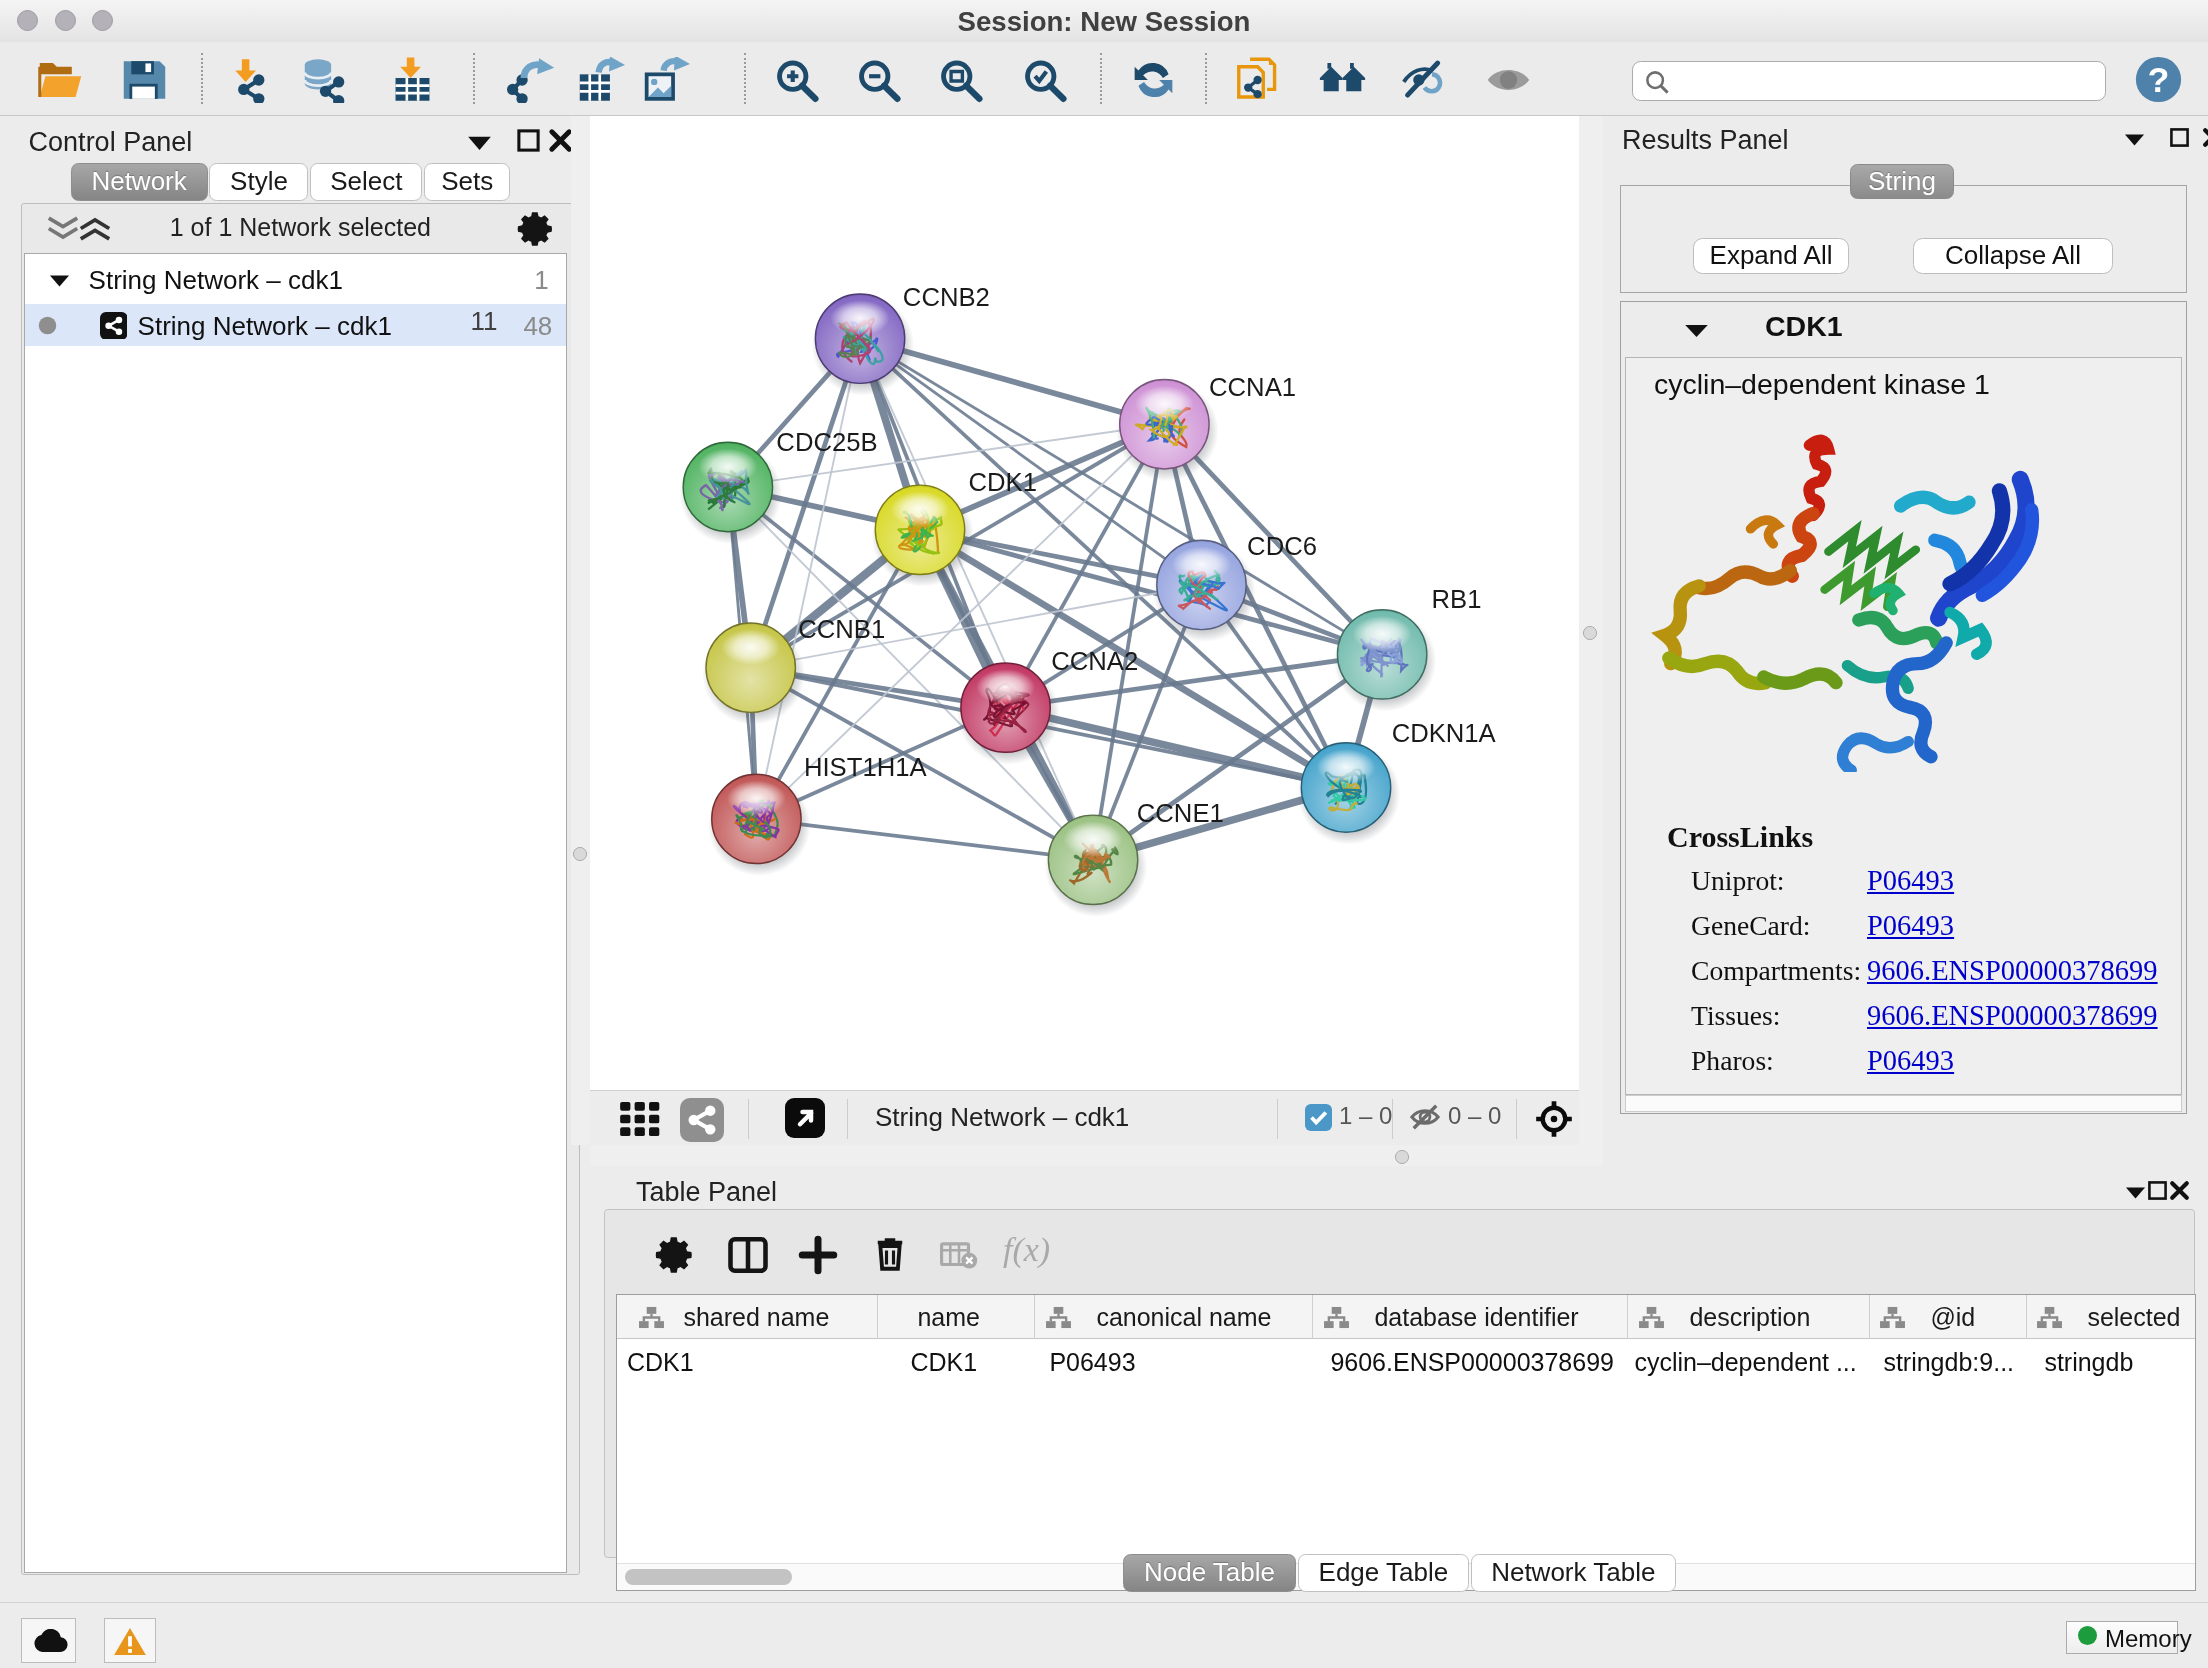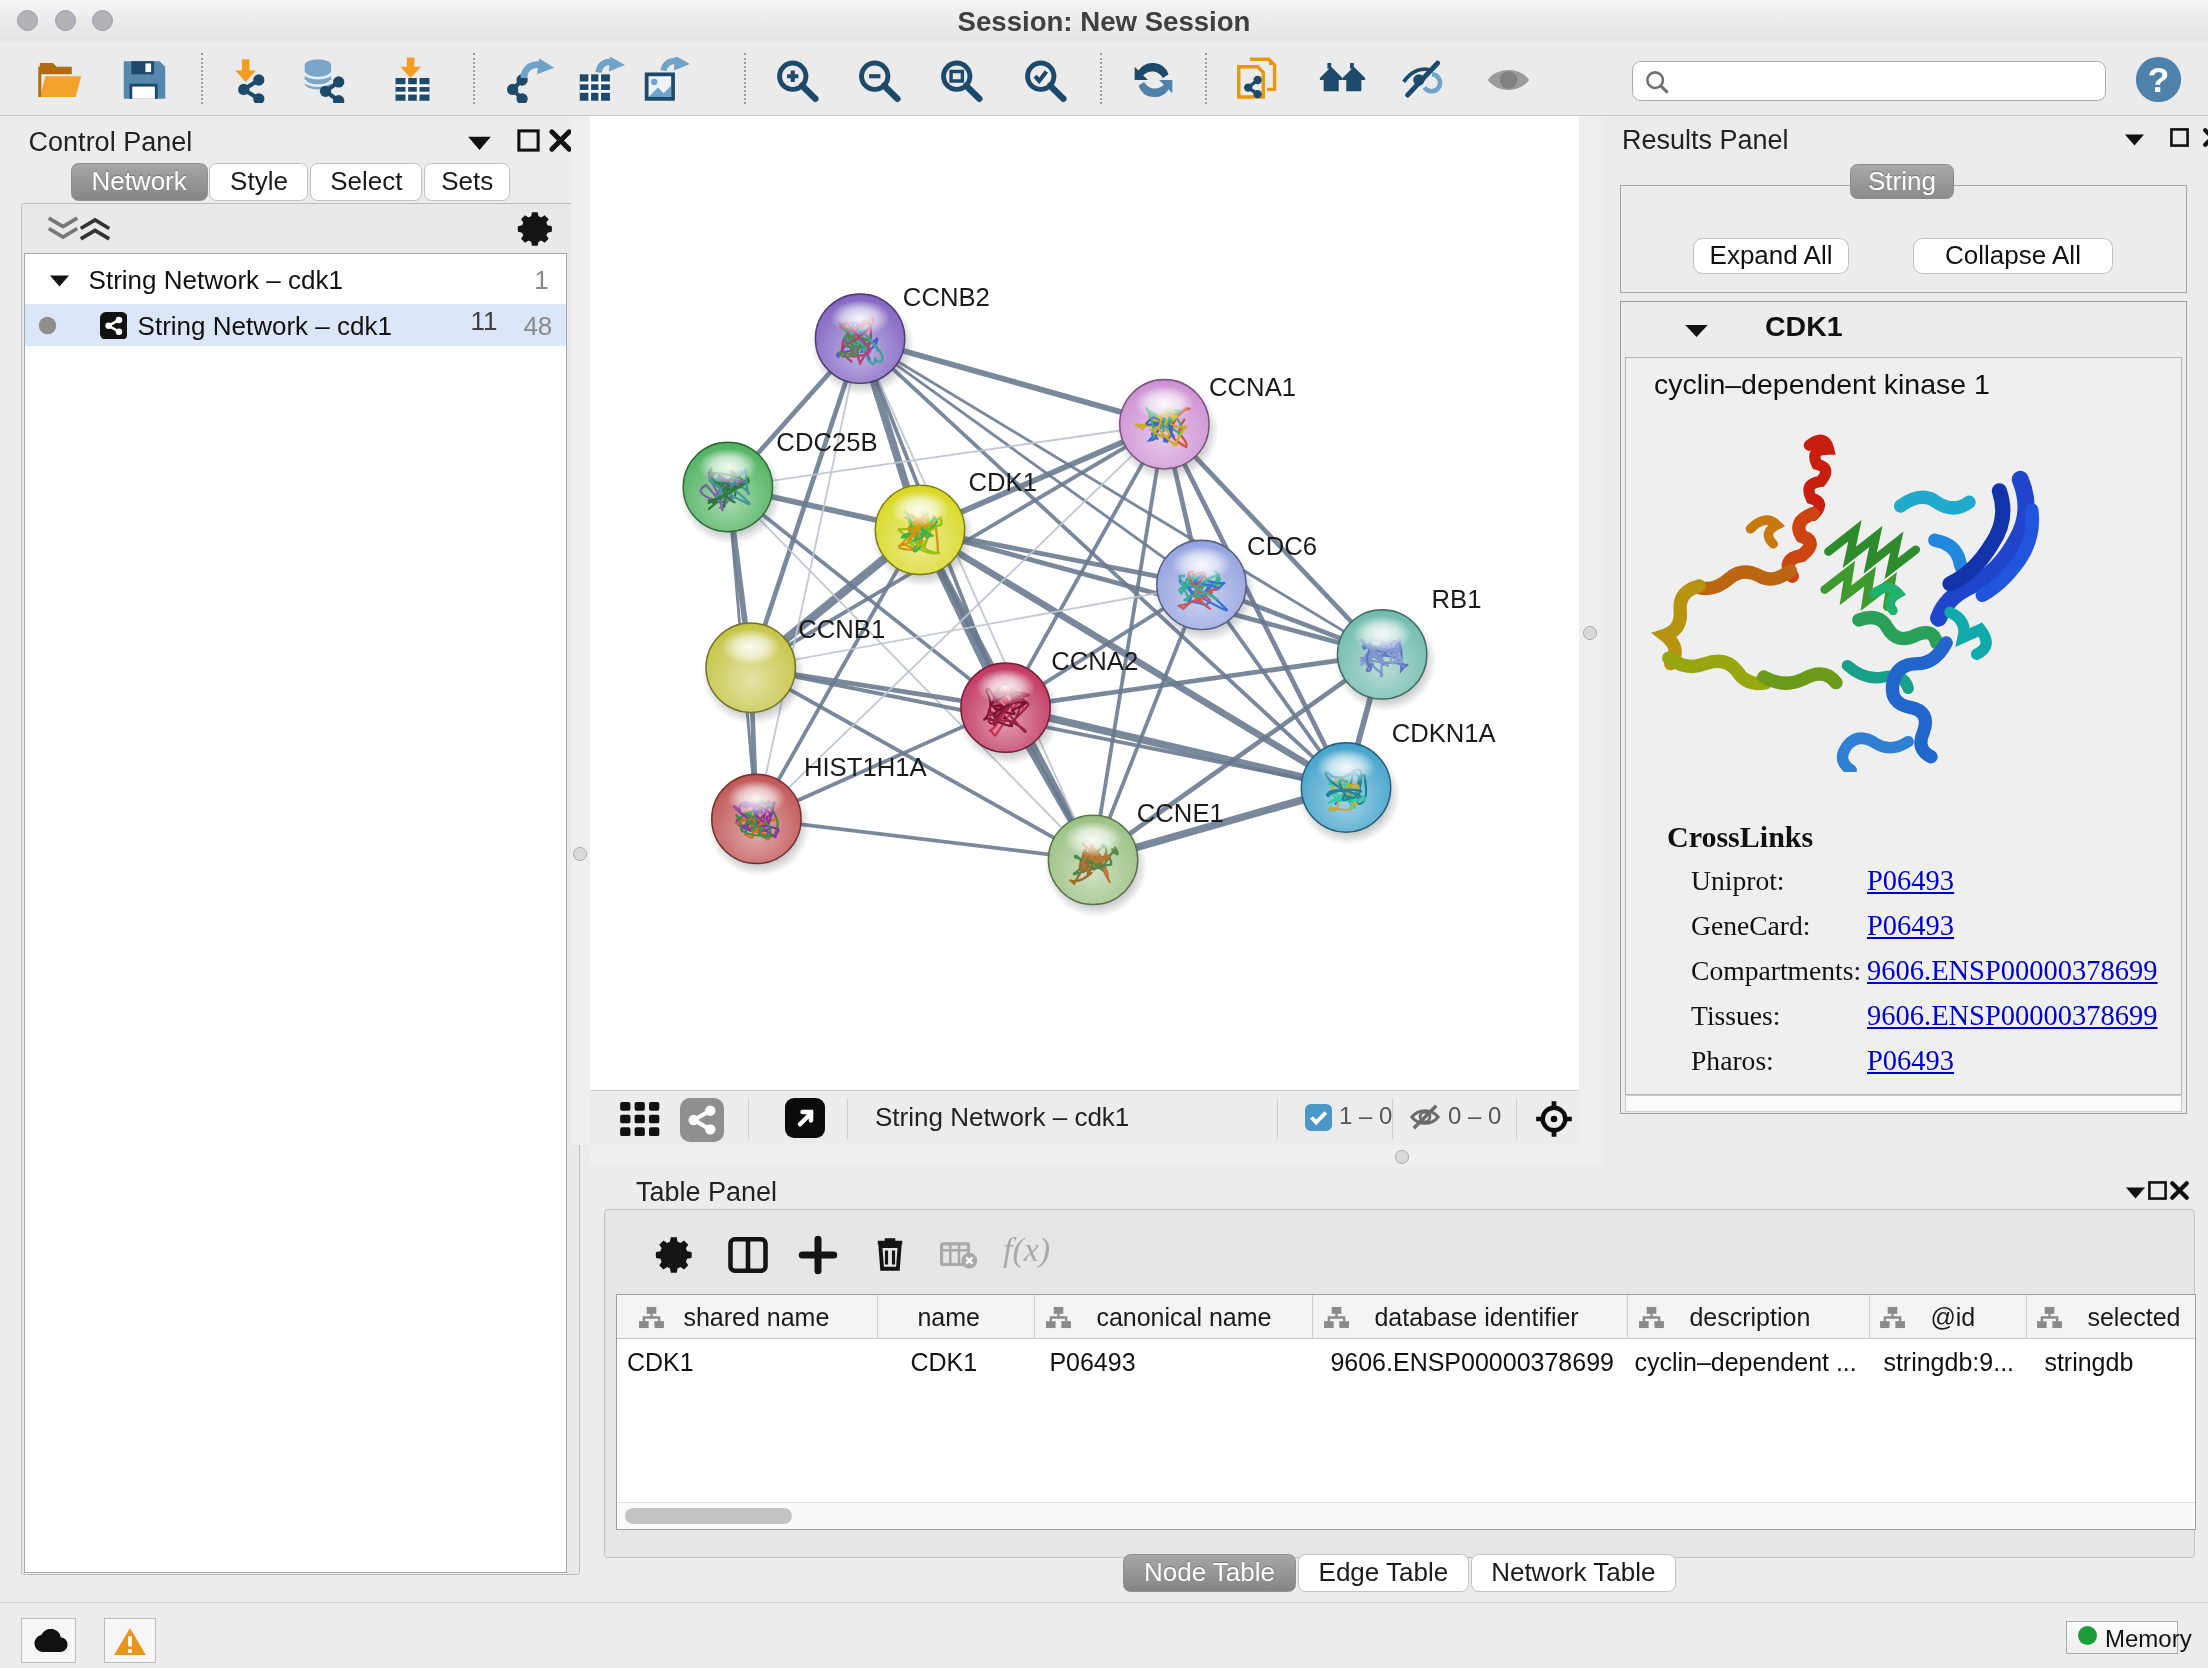--- a/index.html
+++ b/index.html
@@ -167,20 +167,21 @@
   <div class="tab tabsel" style="width:137px">Network</div><div class="tab" style="width:99px;margin-left:1.9px">Style</div><div class="tab" style="width:112px;margin-left:1.9px">Select</div><div class="tab" style="width:86px;margin-left:1.9px">Sets</div>
  </div>
  <div style="position:absolute;left:13.3px;top:87px;width:559px;height:1372px;background:#e9e9e9;border:1.9px solid #bdbdbd;border-radius:2.9px"></div>
  <div style="position:absolute;left:13.3px;top:87px;width:559px;height:50px">
   <svg style="position:absolute;left:24px;top:13.3px" width="36" height="25" viewBox="0 0 19 13">
         <path d="M2 1 l7.5 4.5 L17 1 M2 6.5 l7.5 4.5 L17 6.5" stroke="#777" stroke-width="2" fill="none"></path>
       </svg>
   <svg style="position:absolute;left:56px;top:13.3px" width="36" height="25" viewBox="0 0 19 13">
         <path d="M2 12 l7.5 -4.5 L17 12 M2 6.5 L9.5 2 17 6.5" stroke="#333" stroke-width="2" fill="none"></path>
       </svg>
+  <div style="position:absolute;left:0;top:9.5px;width:559px;text-align:center;font-size:25px;color:#222">1 of 1 Network selected</div>
   <svg style="position:absolute;left:495px;top:5.7px" width="40" height="40" viewBox="0 0 24 24">
         <path fill="#141414" d="M12 8.2a3.8 3.8 0 1 0 0 7.6 3.8 3.8 0 0 0 0-7.6zm9.4 5.5.2-1.7-.2-1.7-2.5-.5a7 7 0 0 0-.7-1.6l1.4-2.1-2.4-2.4-2.1 1.4a7 7 0 0 0-1.6-.7L13 1.9h-3.4l-.5 2.5a7 7 0 0 0-1.6.7L5.4 3.7 3 6.1l1.4 2.1a7 7 0 0 0-.7 1.6l-2.5.5-.2 1.7.2 1.7 2.5.5c.17.57.4 1.1.7 1.6L3 17.9l2.4 2.4 2.1-1.4c.5.3 1.03.53 1.6.7l.5 2.5h3.4l.5-2.5a7 7 0 0 0 1.6-.7l2.1 1.4 2.4-2.4-1.4-2.1c.3-.5.53-1.03.7-1.6z"></path>
       </svg>
  </div>
  <div style="position:absolute;left:16px;top:137px;width:543px;height:1320px;background:#ffffff;border:1px solid #a8a8a8">
   <div style="position:absolute;left:0;top:0;width:100%;height:50px">
    <svg style="position:absolute;left:23px;top:19px" width="23" height="14.3" viewBox="0 0 14 9">
           <path d="M1 1.5 h12 L7 8.5 z" fill="#111"></path>
         </svg>
    <span style="position:absolute;left:64px;top:10.5px;font-size:26px;color:#111">String Network – cdk1</span>
@@ -650,21 +651,21 @@
         <path d="M6.5 8 h11 l-1 13 h-9 z" fill="none" stroke="#141414" stroke-width="2.2"></path>
         <path d="M10 10.5 v8 M14 10.5 v8" stroke="#141414" stroke-width="1.8"></path>
       </svg>
   <svg style="position:absolute;left:335px;top:28.5px" width="38" height="32" viewBox="0 0 24 20">
         <rect x="1" y="3" width="17" height="13" rx="1" fill="none" stroke="#a9a9a9" stroke-width="2"></rect>
         <path d="M1 7 h17 M6.5 3 v13 M12 3 v13" stroke="#a9a9a9" stroke-width="1.6"></path>
         <circle cx="18.5" cy="13.5" r="5" fill="#a9a9a9"></circle>
         <path d="M16.5 11.5 l4 4 M20.5 11.5 l-4 4" stroke="#fff" stroke-width="1.5"></path>
       </svg>
   <div class="serif" style="position:absolute;left:398px;top:21px;font-size:34px;font-style:italic;color:#a9a9a9">f(x)</div>
-  <div style="position:absolute;left:11.4px;top:84px;width:1580px;height:236px;background:#fff;border:1px solid #9d9d9d">
+  <div style="position:absolute;left:11.4px;top:84px;width:1580px;height:297px;background:#fff;border:1px solid #9d9d9d">
    <div style="position:absolute;left:0;top:0;width:100%;height:44px;background:#f4f4f4;border-bottom:1.9px solid #c6c6c6">
      <div style="position:absolute;left:260px;top:0;height:44px;border-left:1.9px solid #cfcfcf"></div>
      <div style="position:absolute;left:417px;top:0;height:44px;border-left:1.9px solid #cfcfcf"></div>
      <div style="position:absolute;left:695px;top:0;height:44px;border-left:1.9px solid #cfcfcf"></div>
      <div style="position:absolute;left:1010px;top:0;height:44px;border-left:1.9px solid #cfcfcf"></div>
      <div style="position:absolute;left:1252px;top:0;height:44px;border-left:1.9px solid #cfcfcf"></div>
      <div style="position:absolute;left:1409px;top:0;height:44px;border-left:1.9px solid #cfcfcf"></div>
      <svg class="hicon" style="position:absolute;left:21px;top:10.5px" width="27" height="23" viewBox="0 0 14 12">
             <rect x="4.5" y="0.5" width="5" height="3.6" fill="#8a8a8a"></rect>
             <rect x="0.5" y="7.9" width="5" height="3.6" fill="#8a8a8a"></rect>

